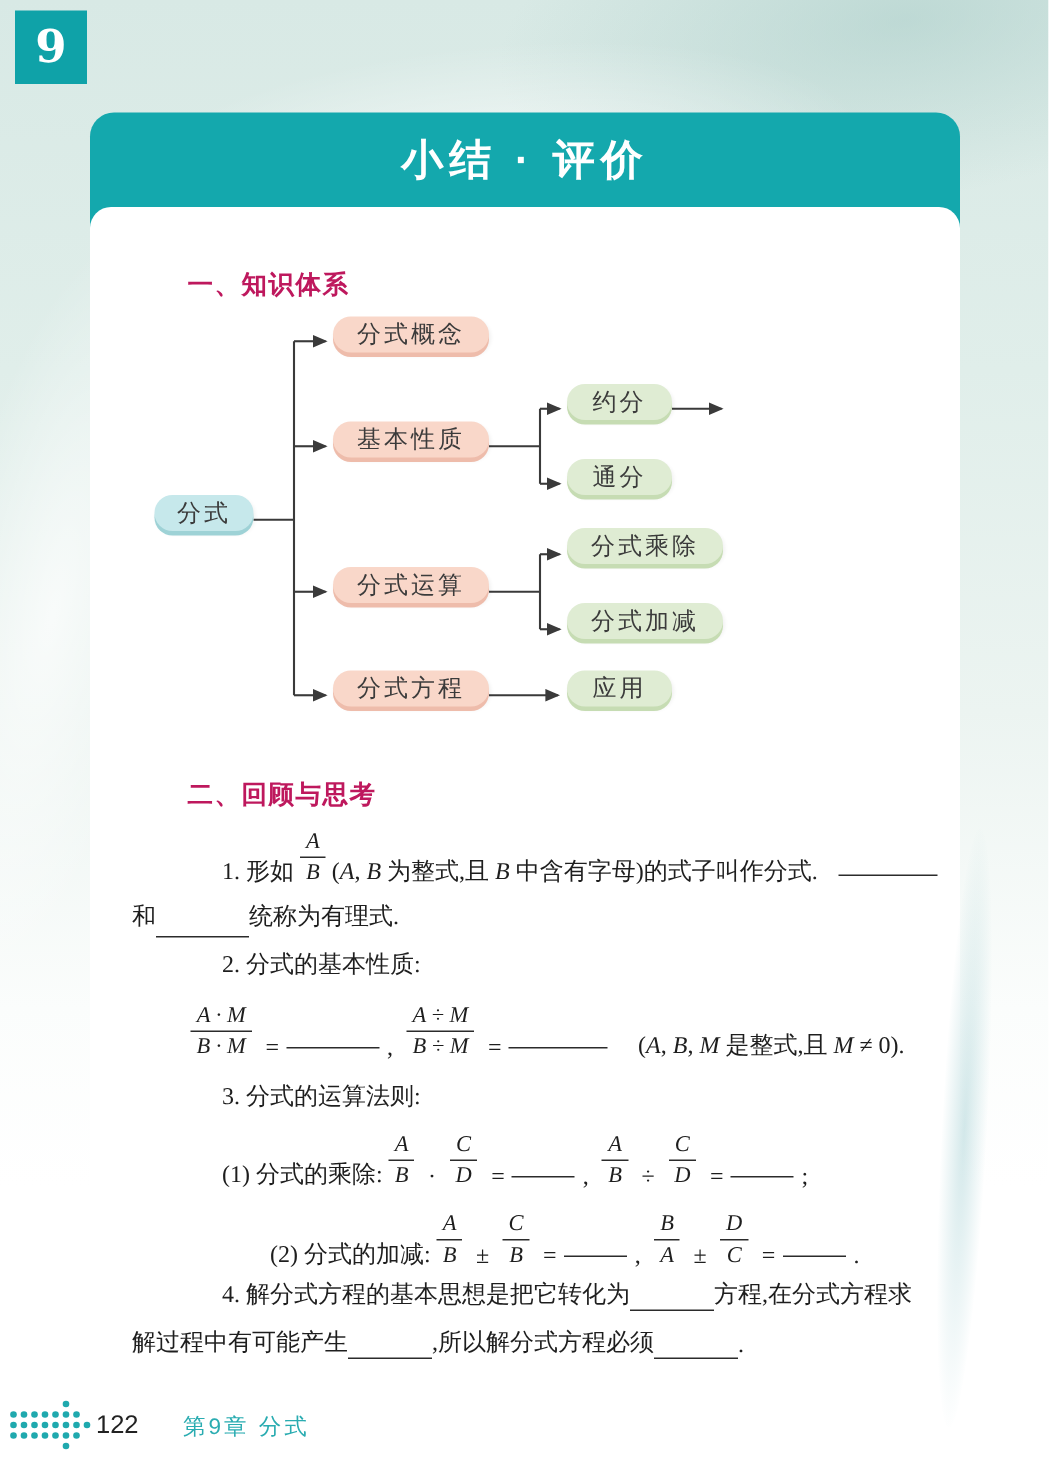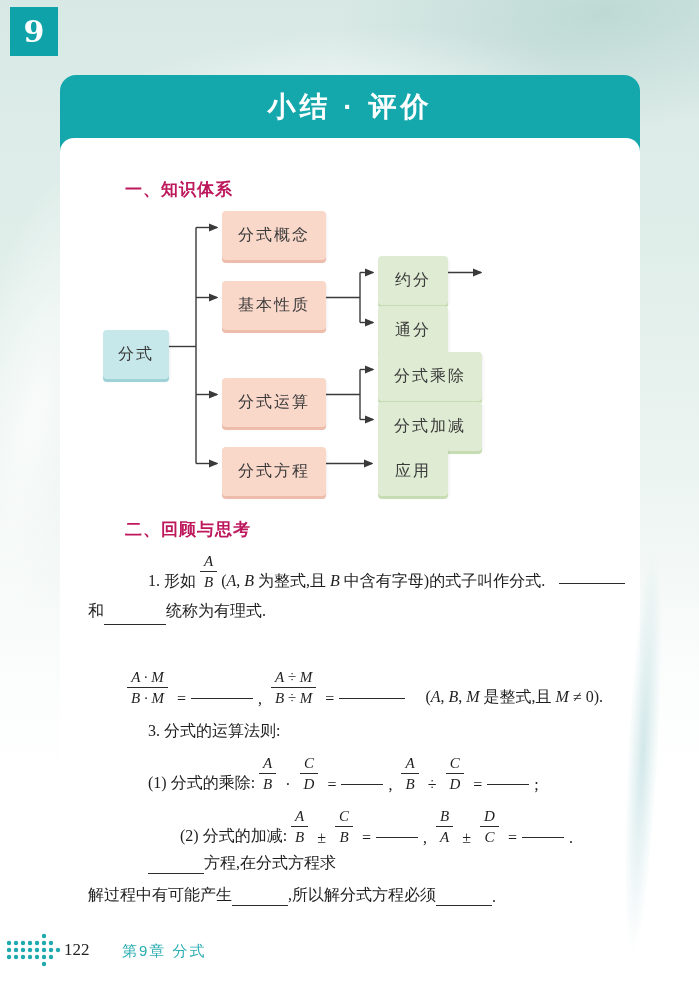--- a/index.html
+++ b/index.html
@@ -30,21 +30,21 @@
   .banner { position:absolute; left:60px; top:75px; width:580px; height:86px;
     background:#14a8ad; border-radius:16px 16px 0 0; z-index:1; }
   .banner-title { text-align:center; padding-top:13px; color:#ffffff; font-size:28px;
     font-weight:bold; letter-spacing:4px; }
   .card { position:absolute; left:60px; top:138px; width:580px; height:772px;
     background:#ffffff; border-radius:14px 14px 0 0; z-index:2; }
   
   .sec-heading { position:absolute; font-size:17px; font-weight:bold; color:#be185d; letter-spacing:1px; }
   
   .fc-svg { position:absolute; left:0; top:0; width:580px; height:772px; z-index:1; }
-  .pill { position:absolute; height:49px; border-radius:4px; display:flex; align-items:center;
+  .pill { position:absolute; height:24px; border-radius:16px; display:flex; align-items:center;
     justify-content:center; font-size:16px; color:#3b3b3b; letter-spacing:2px; z-index:2; }
   .pill.cyan  { background:#c6e8eb; box-shadow:0 3px 0 #9ed2d6, 1px 2px 3px rgba(0,0,0,.07); }
   .pill.pink  { background:#f9d7c9; box-shadow:0 3px 0 #eebcab, 1px 2px 3px rgba(0,0,0,.07); }
   .pill.green { background:#dfecd3; box-shadow:0 3px 0 #c6dcb3, 1px 2px 3px rgba(0,0,0,.07); }
   .pill.peach { background:#fbe4c6; box-shadow:0 3px 0 #f0cfa2, 1px 2px 3px rgba(0,0,0,.07); }
   
   .line { position:absolute; display:flex; align-items:flex-end; font-family:"Liberation Serif",serif;
     font-size:16px; color:#1e1e1e; white-space:nowrap; }
   .mi { font-family:"Liberation Serif",serif; font-style:italic; }
   .op { font-family:"Liberation Serif",serif; font-style:normal; margin:0 5px; }
@@ -52,21 +52,21 @@
     font-family:"Liberation Serif",serif; font-style:italic; font-size:15px;
     line-height:1.25; margin:0 4px; }
   .frac .num { padding:0 4px 1px; border-bottom:1.3px solid #2b2b2b; }
   .frac .den { padding:1px 4px 0; }
   .blank { display:inline-block; border-bottom:1.2px solid #2b2b2b; height:16px;
     align-self:center; transform:translateY(7px); }
   .blank-inline { display:inline-block; border-bottom:1.2px solid #2b2b2b; width:55px; height:12px; }
   .w42{width:42px;} .w56{width:56px;} .w62{width:62px;} .w66{width:66px;}
   .gap-l{margin-left:14px;} .tail{margin-left:20px;}
   
-  .footer-page-num { position:absolute; left:64px; top:940px; font-family:Liberation Serif, serif;
+  .footer-page-num { position:absolute; left:64px; top:940px; font-family:Liberation Sans, sans-serif;
     font-size:17px; color:#222; z-index:3; }
   .footer-chapter { position:absolute; left:122px; top:942px; font-size:15px; color:#2aacb1;
     letter-spacing:2px; z-index:3; }
   .footer-dots { position:absolute; left:6px; top:930px; z-index:3; }
 </style>
 </head>
 <body>
 
 <div class="page">
 
@@ -154,20 +154,23 @@
       </span>
       <span><span>(</span><span class="mi">A</span><span>, </span><span class="mi">B</span><span> 为整式,且 </span><span class="mi">B</span><span> 中含有字母)的式子叫作分式.</span></span>
       <span class="blank w66 gap-l"></span>
     </div>
     <div class="line" style="left:28px; top:460px; height:24px;">
       <span>和</span>
       <span class="blank w62"></span>
       <span>统称为有理式.</span>
     </div>
 
+    <div class="line" style="left:88px; top:492px; height:24px;">
+      <span>2. 分式的基本性质:</span>
+    </div>
     <div class="line" style="left:63px; top:522px; height:48px;">
       <span class="frac">
         <span class="num">A · M</span>
         <span class="den">B · M</span>
       </span>
       <span class="op">=</span>
       <span class="blank w62"></span>
       <span class="op">,</span>
       <span class="frac">
         <span class="num">A ÷ M</span>
@@ -230,20 +233,21 @@
       <span class="frac">
         <span class="num">D</span>
         <span class="den">C</span>
       </span>
       <span class="op">=</span>
       <span class="blank w42"></span>
       <span class="op">.</span>
     </div>
 
     <div class="line" style="left:88px; top:712px; height:24px;">
+      <span>4. 解分式方程的基本思想是把它转化为</span>
       <span class="blank-inline w56"></span>
       <span>方程,在分式方程求</span>
     </div>
     <div class="line" style="left:28px; top:744px; height:24px;">
       <span>解过程中有可能产生</span>
       <span class="blank-inline w56"></span>
       <span>,所以解分式方程必须</span>
       <span class="blank-inline w56"></span>
       <span>.</span>
     </div>

